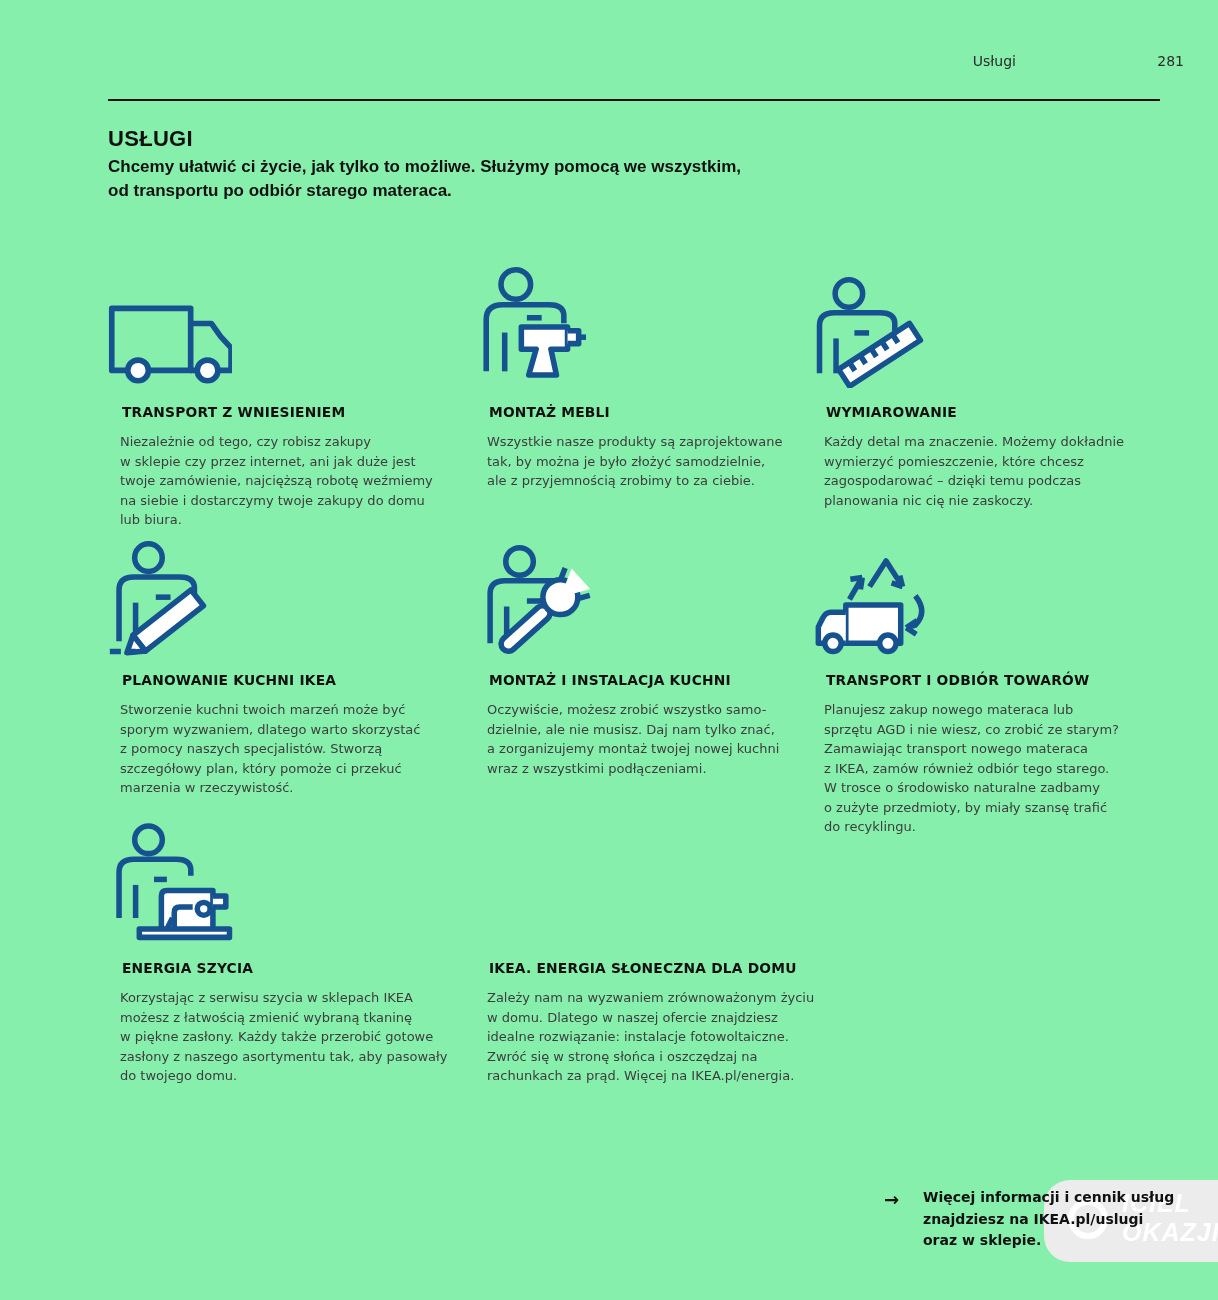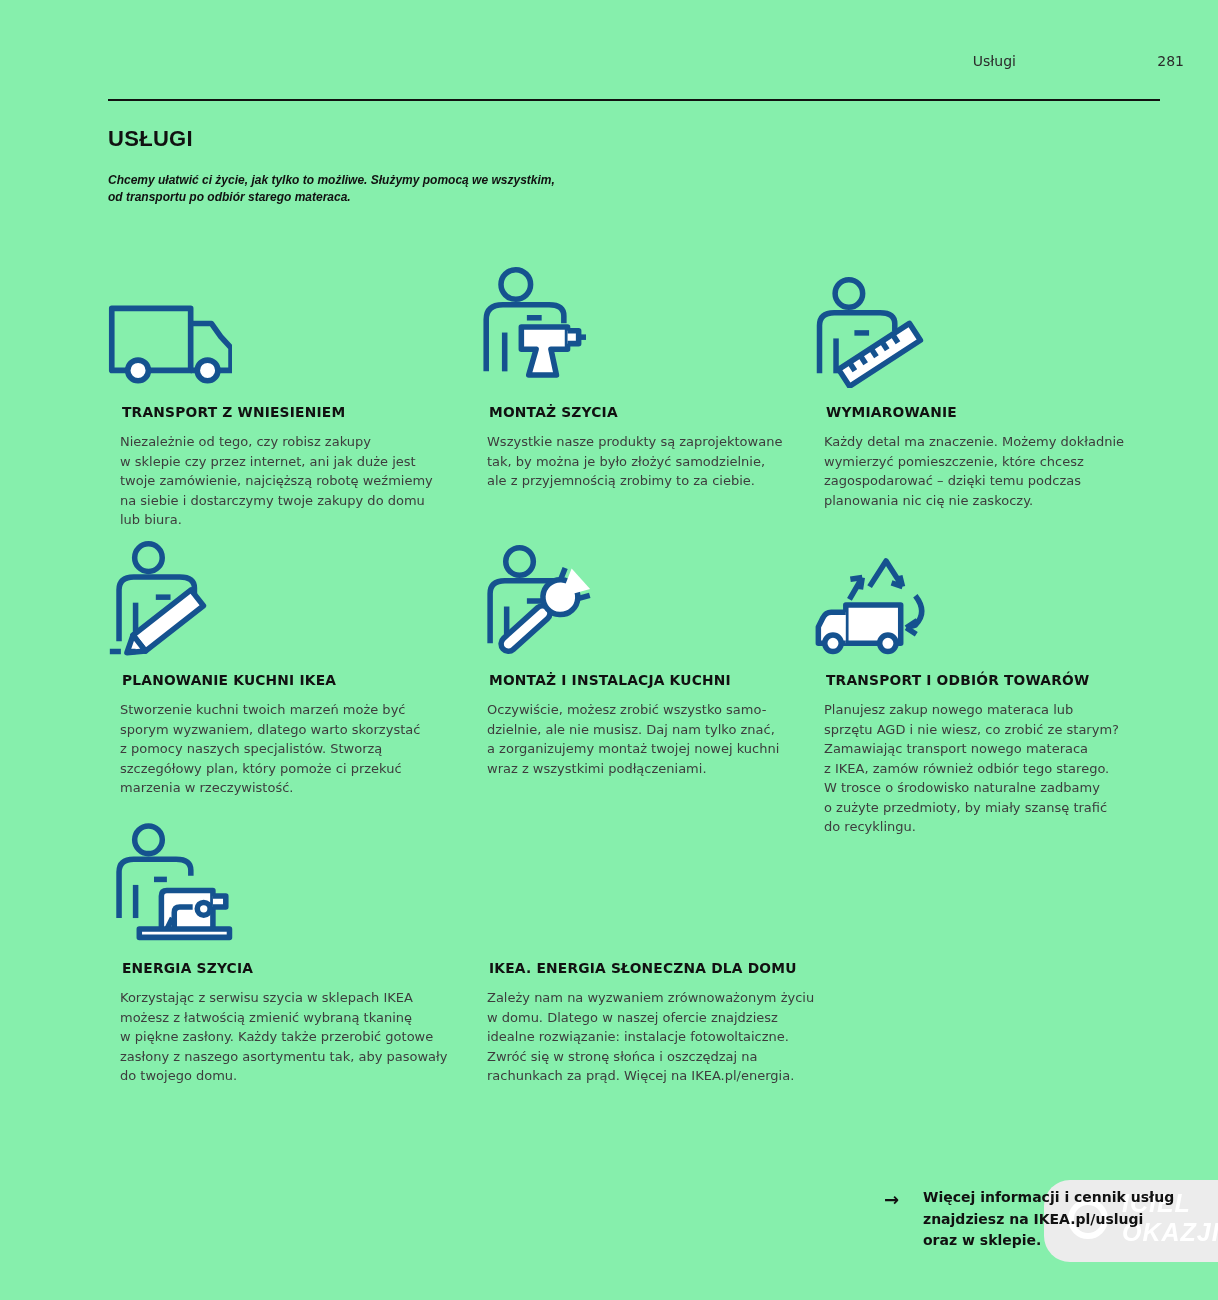--- a/index.html
+++ b/index.html
@@ -5,22 +5,22 @@
   html,body { margin:0; padding:0; background:#fff; }
   .page { position:relative; width:1218px; height:1300px; background:#86efac; overflow:hidden;
           font-family:"DejaVu Sans", sans-serif; color:#111;padding-left:24px; }
 
   .hdr-section { position:absolute; top:53px; right:226px; font-size:14px; color:#2b2b2b; }
   .hdr-page    { position:absolute; top:53px; right:58px;  font-size:14px; color:#2b2b2b;margin-left:40px; }
   .rule { position:absolute; top:99px; left:108px; width:1052px; height:2px; background:var(--rule-color,#111); }
 
   .title { position:absolute; top:111px; left:108px; font-size:22px; font-weight:bold;
            font-family:"Liberation Sans", sans-serif; letter-spacing:0.3px; color:var(--heading-color,#111); }
-  .intro { position:absolute; top:172px; left:108px; font-size:12px; font-weight:bold; line-height:1.42;
-           white-space:pre-line; font-family:"Liberation Sans", sans-serif; color:var(--heading-color,#111);font-style:italic; }
+  .intro { position:absolute; top:155px; left:108px; font-size:17px; font-weight:bold; line-height:1.42;
+           white-space:pre-line; font-family:"Liberation Sans", sans-serif; color:var(--heading-color,#111); }
 
   .svc { position:absolute; width:368px; }
   .svc .icon-box { display:flex; align-items:flex-end; padding-bottom:16px; box-sizing:border-box; }
   .r1 .icon-box { height:150px; }
   .r2 .icon-box { height:134px; padding-bottom:14px; }
   .r3 .icon-box { height:134px; padding-bottom:14px; }
   .svc h3 { margin:0 0 8px 14px; font-size:13.8px; font-weight:bold; letter-spacing:0.2px; color:var(--heading-color,#111); }
   .svc p  { margin:12px; font-size:13px; line-height:1.5; color:var(--body-text,#3d3d3d); white-space:pre-line; }
 
   .c1 { left:108px; } .c2 { left:475px; } .c3 { left:812px; }
@@ -78,21 +78,21 @@
           <circle cx="44" cy="20" r="16"></circle>
           <path d="M12 114 V58 Q12 42 30 42 H80 Q96 42 96 54 v8"></path>
           <path d="M32 72 V114"></path>
           <path d="M56 56 h16"></path>
           <path d="M50 66 H100 V90 H82 L88 118 H58 L66 90 H50 Z" fill="#fff"></path>
           <path d="M100 70 h12 v14 h-12" fill="#fff"></path>
           <path d="M112 77 h8"></path>
         </g>
       </svg>
     </div>
-    <h3>MONTAŻ SZYCIA</h3>
+    <h3>MONTAŻ MEBLI</h3>
     <p>Wszystkie nasze produkty są zaprojektowane
 tak, by można je było złożyć samodzielnie,
 ale z przyjemnością zrobimy to za ciebie.</p>
   </div>
 
   <div class="svc r1 c3">
     <div class="icon-box">
       <svg class="icon" width="116" height="112" viewBox="0 0 126 122">
         <g stroke="var(--icon-blue)" stroke-width="6" fill="none" stroke-linejoin="round">
           <circle cx="40" cy="19" r="15"></circle>

